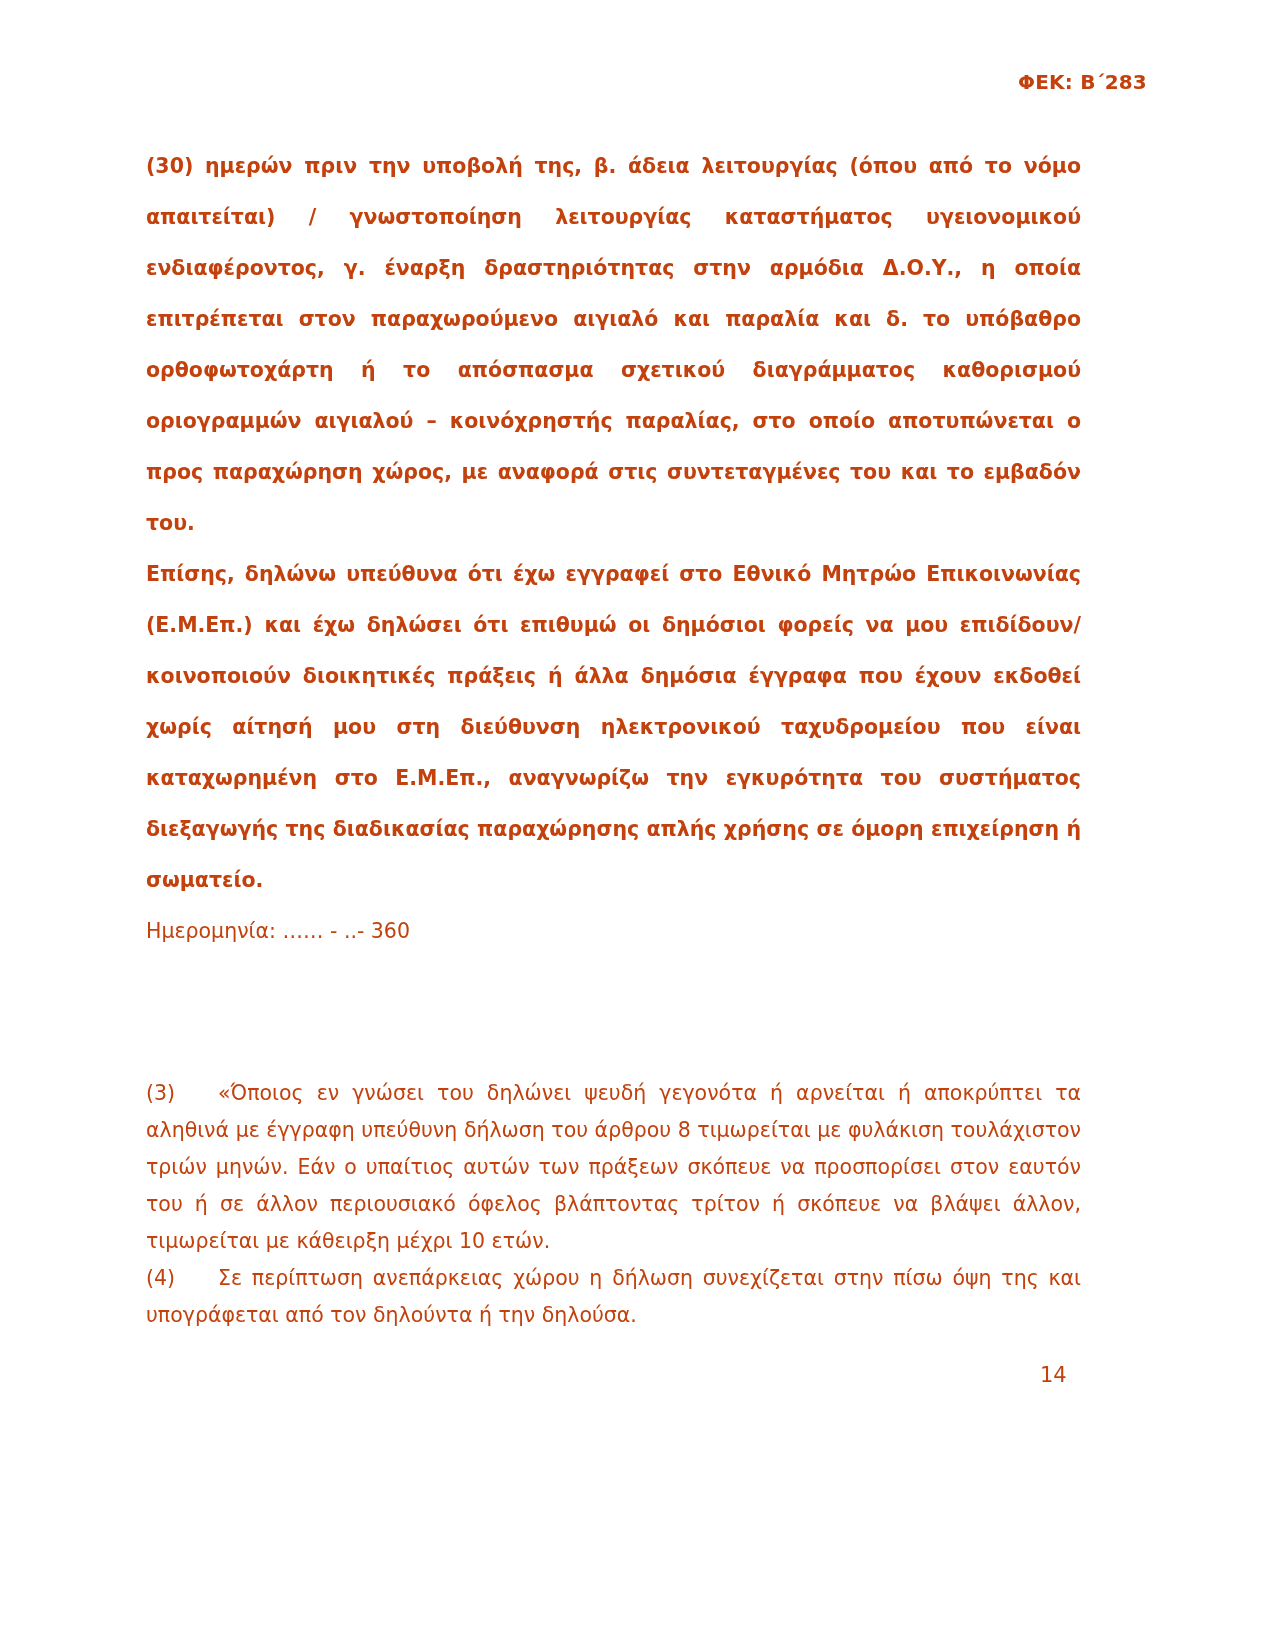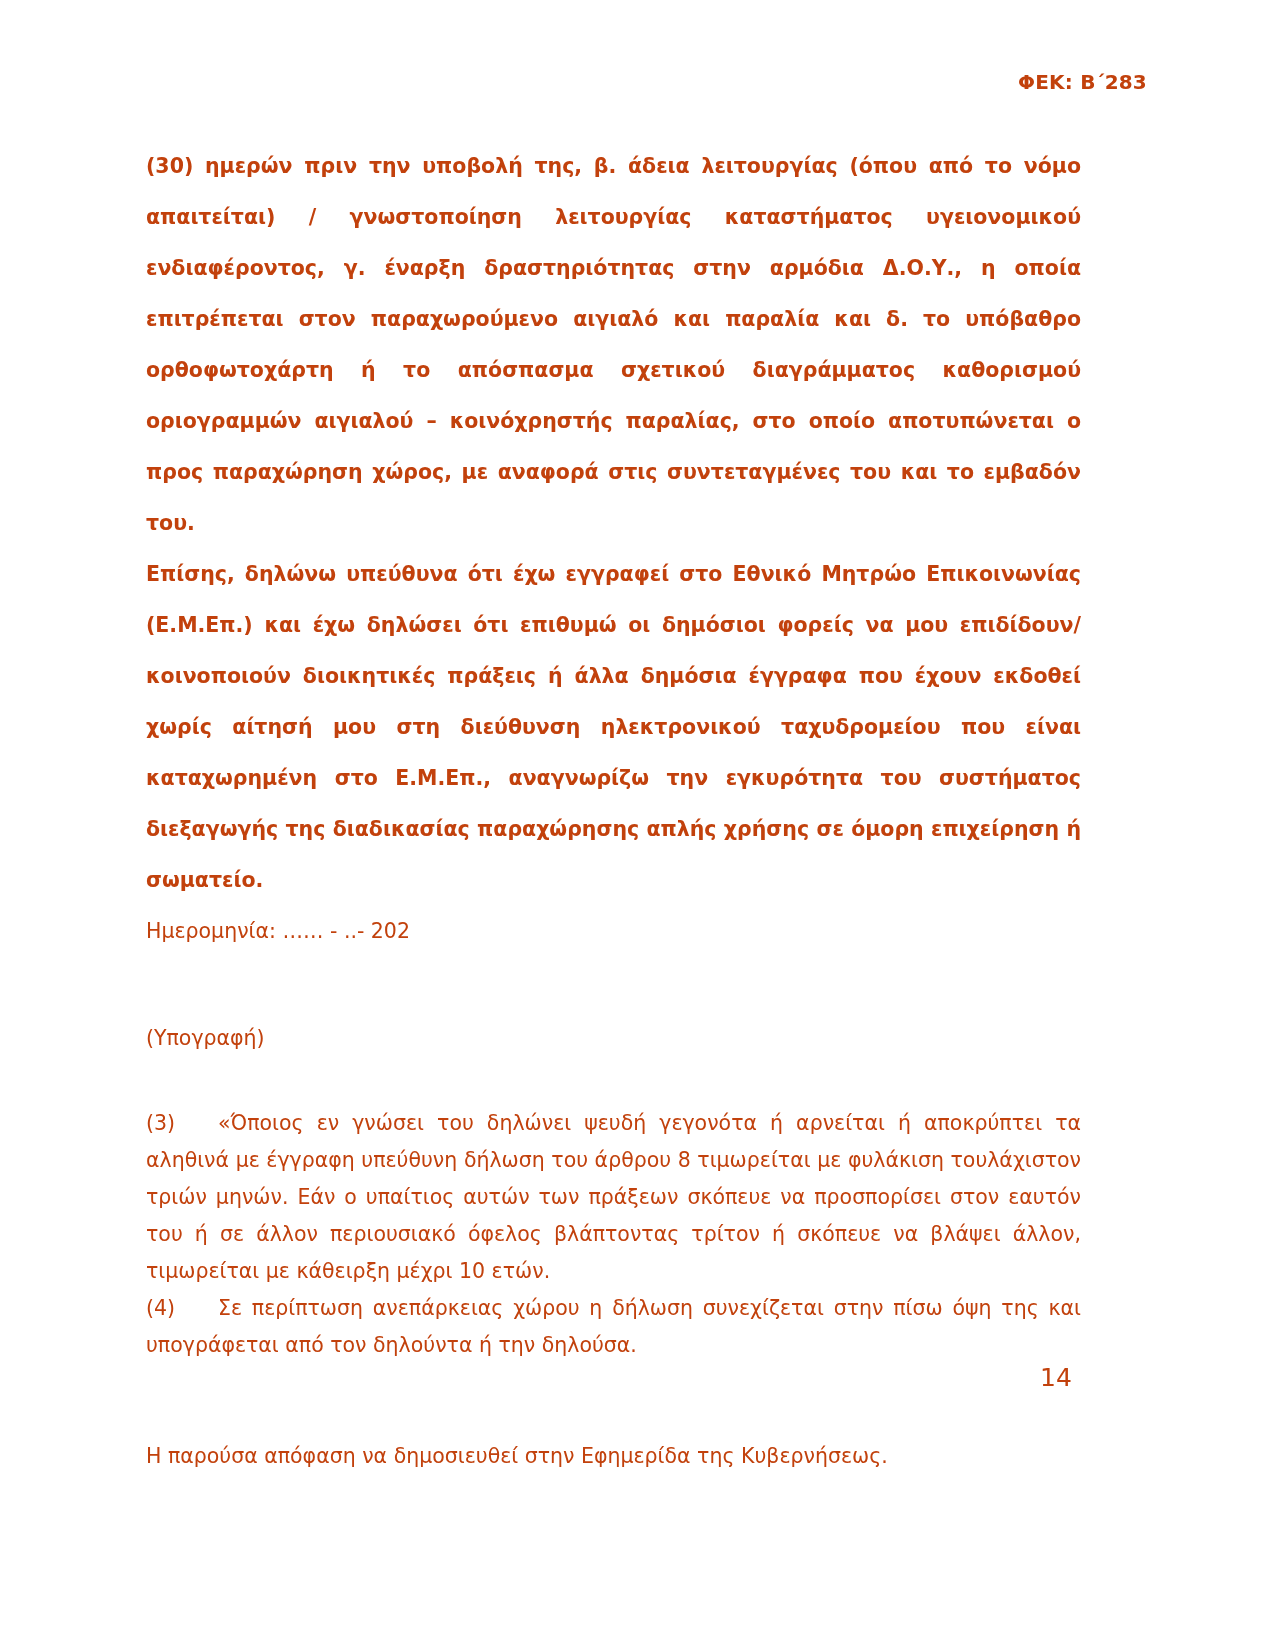--- a/index.html
+++ b/index.html
@@ -96,51 +96,49 @@
   .final-line {
     font-size: 20.5px;
     line-height: 37px;
     text-align: left;
   }
 
   .page-number {
     position: absolute;
     left: 1040px;
     top: 1355px;
-    font-size: 25px;
+    font-size: 21px;
   }
 </style>
 </head>
 <body>
 
 <div class="page">
 
   <div class="doc-header">ΦΕΚ: Β΄283</div>
 
   <div class="body-area">
 
     <p class="just para-wide">(30) ημερών πριν την υποβολή της, β. άδεια λειτουργίας (όπου από το νόμο απαιτείται) / γνωστοποίηση λειτουργίας καταστήματος υγειονομικού ενδιαφέροντος, γ. έναρξη δραστηριότητας στην αρμόδια Δ.Ο.Υ., η οποία επιτρέπεται στον παραχωρούμενο αιγιαλό και παραλία και δ. το υπόβαθρο ορθοφωτοχάρτη ή το απόσπασμα σχετικού διαγράμματος καθορισμού οριογραμμών αιγιαλού – κοινόχρηστής παραλίας, στο οποίο αποτυπώνεται ο προς παραχώρηση χώρος, με αναφορά στις συντεταγμένες του και το εμβαδόν του.</p>
 
     <p class="just para-wide">Επίσης, δηλώνω υπεύθυνα ότι έχω εγγραφεί στο Εθνικό Μητρώο Επικοινωνίας (Ε.Μ.Επ.) και έχω δηλώσει ότι επιθυμώ οι δημόσιοι φορείς να μου επιδίδουν/κοινοποιούν διοικητικές πράξεις ή άλλα δημόσια έγγραφα που έχουν εκδοθεί χωρίς αίτησή μου στη διεύθυνση ηλεκτρονικού ταχυδρομείου που είναι καταχωρημένη στο Ε.Μ.Επ., αναγνωρίζω την εγκυρότητα του συστήματος διεξαγωγής της διαδικασίας παραχώρησης απλής χρήσης σε όμορη επιχείρηση ή σωματείο.</p>
 
-    <div class="line-block">Ημερομηνία: …… -    ..- 202</div>
+    <div class="line-block">Ημερομηνία: …… -    ..- 360</div>
 
 
     <div class="gap-sig"></div>
 
-    <div class="sig-line">(Υπογραφή)</div>
 
     <div class="gap-notes"></div>
 
     <div class="notes">
       <p class="noteitem"><span class="note-num">(3)</span><span>«Όποιος εν γνώσει του δηλώνει ψευδή γεγονότα ή αρνείται ή αποκρύπτει τα αληθινά με έγγραφη υπεύθυνη δήλωση του άρθρου 8 τιμωρείται με φυλάκιση τουλάχιστον τριών μηνών. Εάν ο υπαίτιος αυτών των πράξεων σκόπευε να προσπορίσει στον εαυτόν του ή σε άλλον περιουσιακό όφελος βλάπτοντας τρίτον ή σκόπευε να βλάψει άλλον, τιμωρείται με κάθειρξη μέχρι 10 ετών.</span></p>
       <p class="noteitem"><span class="note-num">(4)</span><span>Σε περίπτωση ανεπάρκειας χώρου η δήλωση συνεχίζεται στην πίσω όψη της και υπογράφεται από τον δηλούντα ή την δηλούσα.</span></p>
     </div>
 
     <div class="gap-final"></div>
 
-    <div class="final-line">Η παρούσα απόφαση να δημοσιευθεί στην Εφημερίδα της Κυβερνήσεως.</div>
 
   </div>
 
   <div class="page-number">14</div>
 
 </div>
 
 </body></html>

